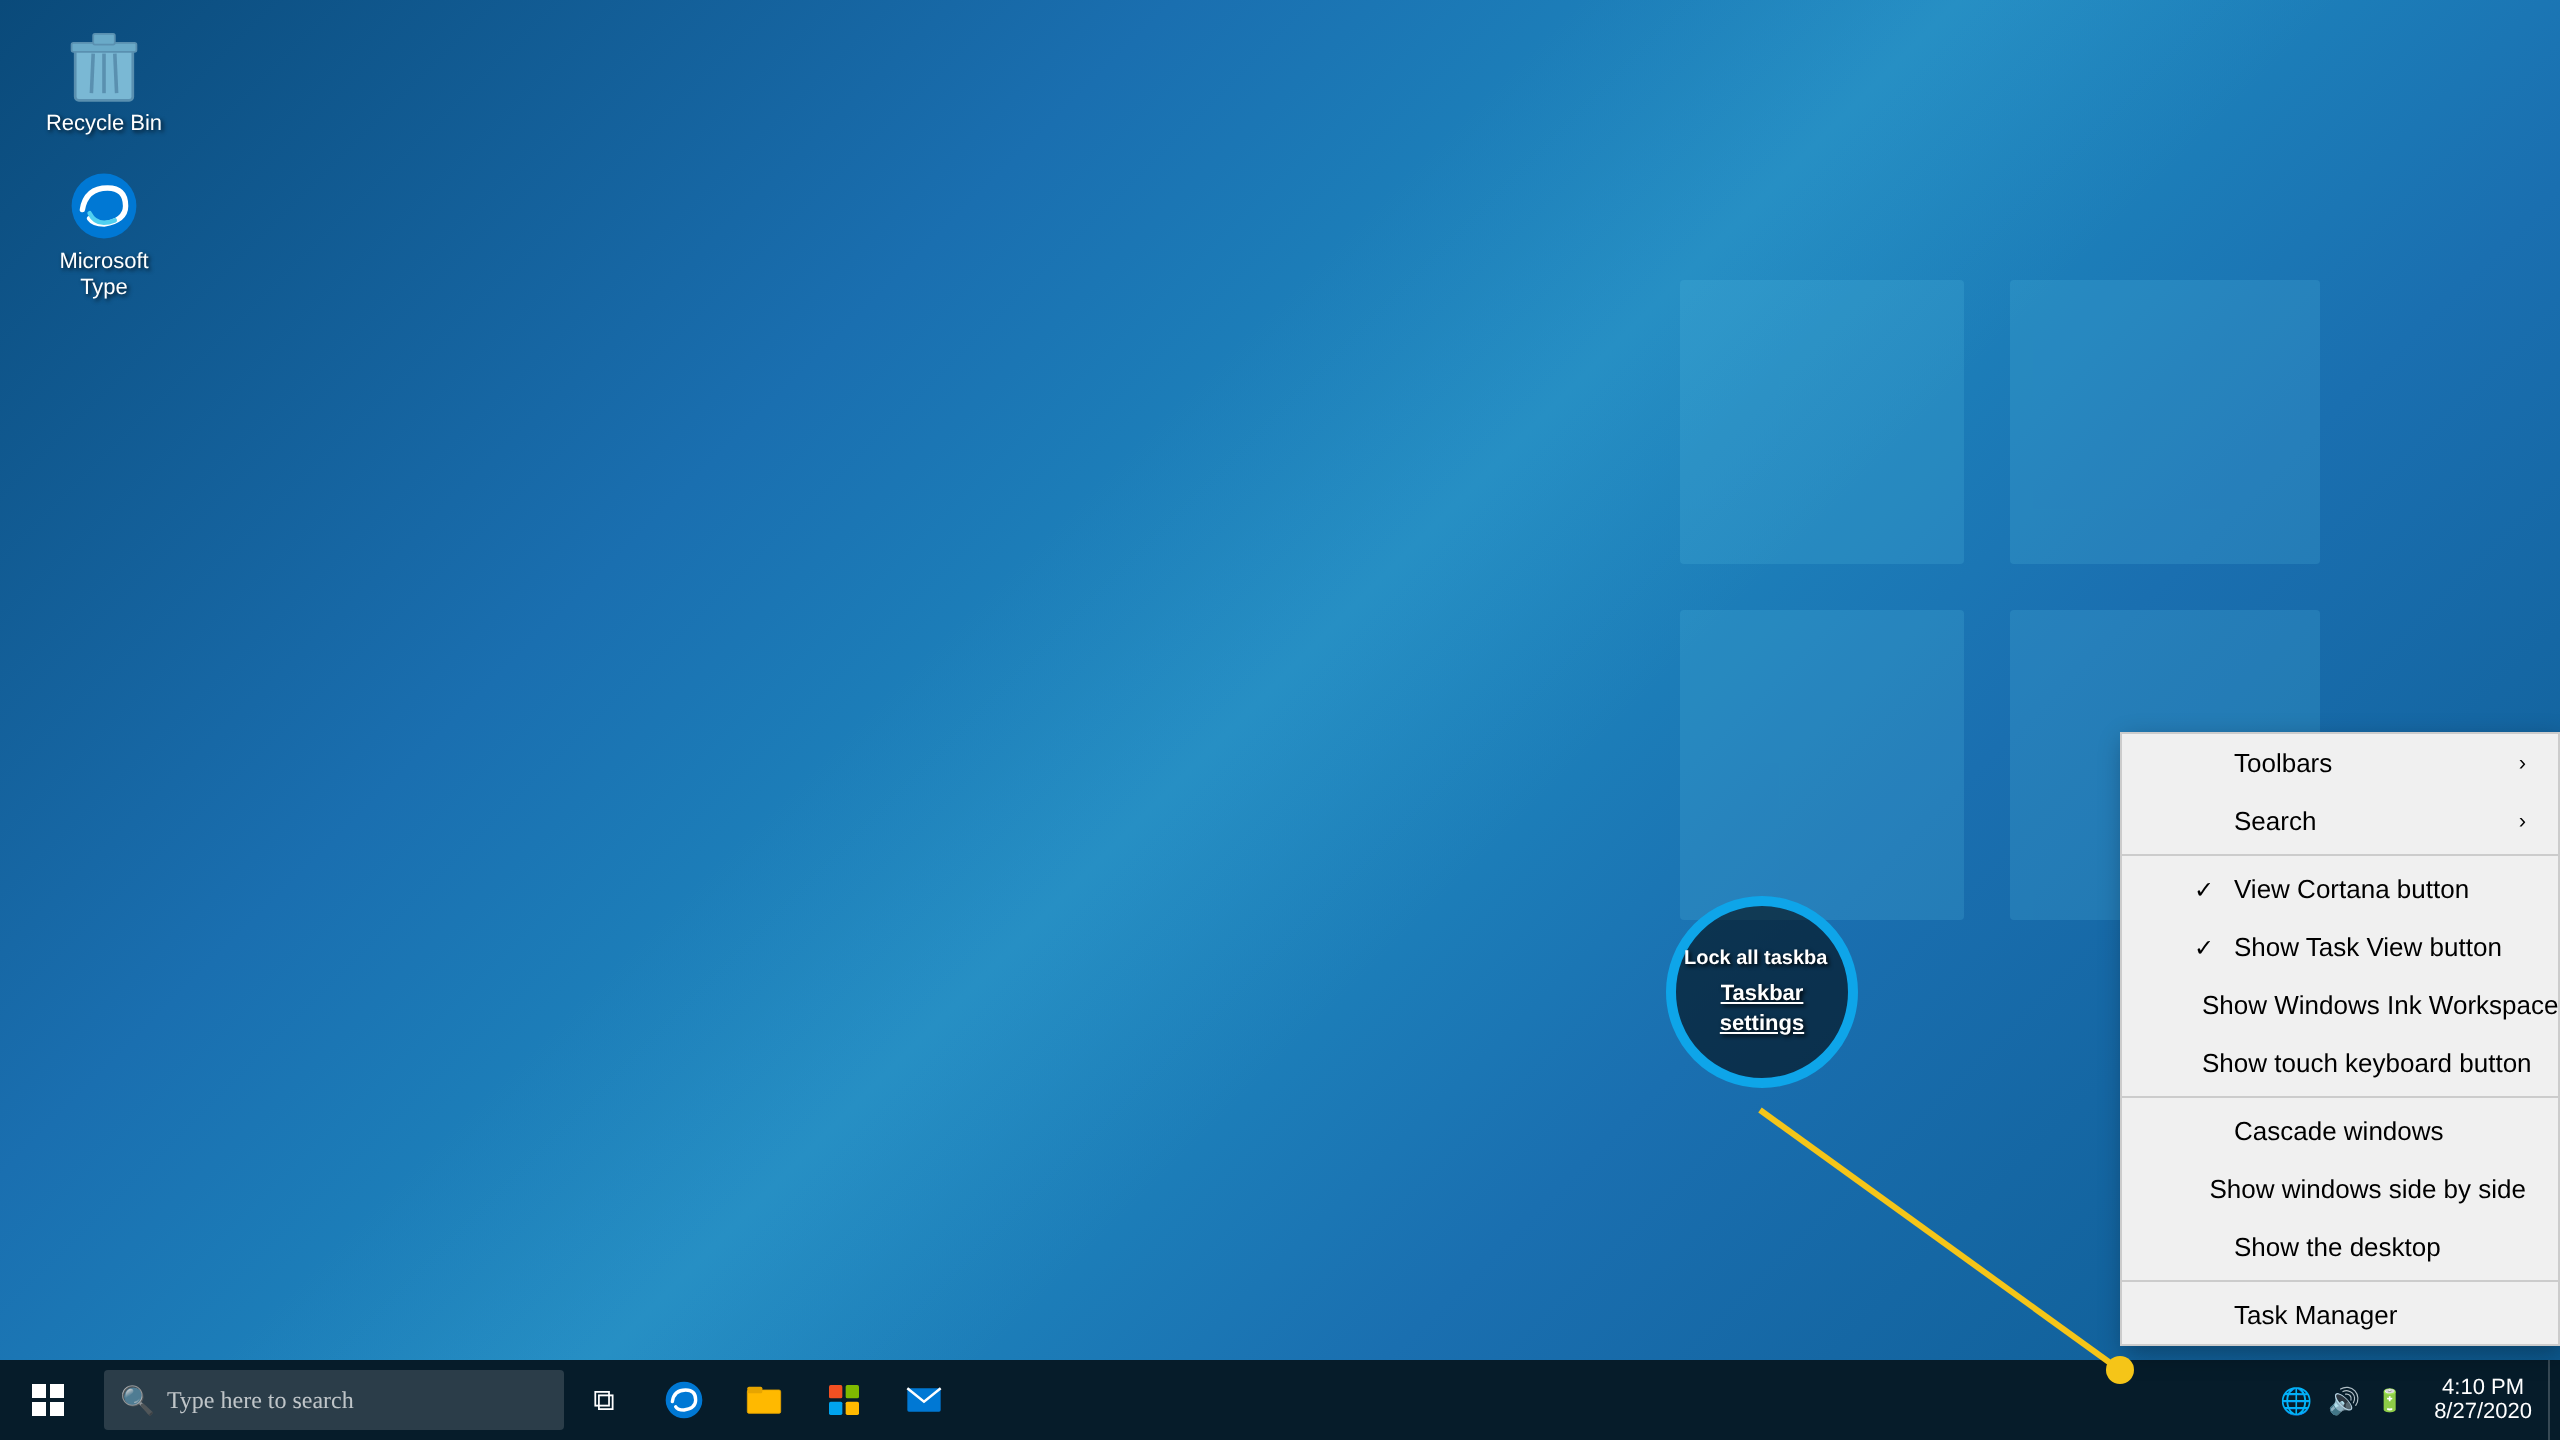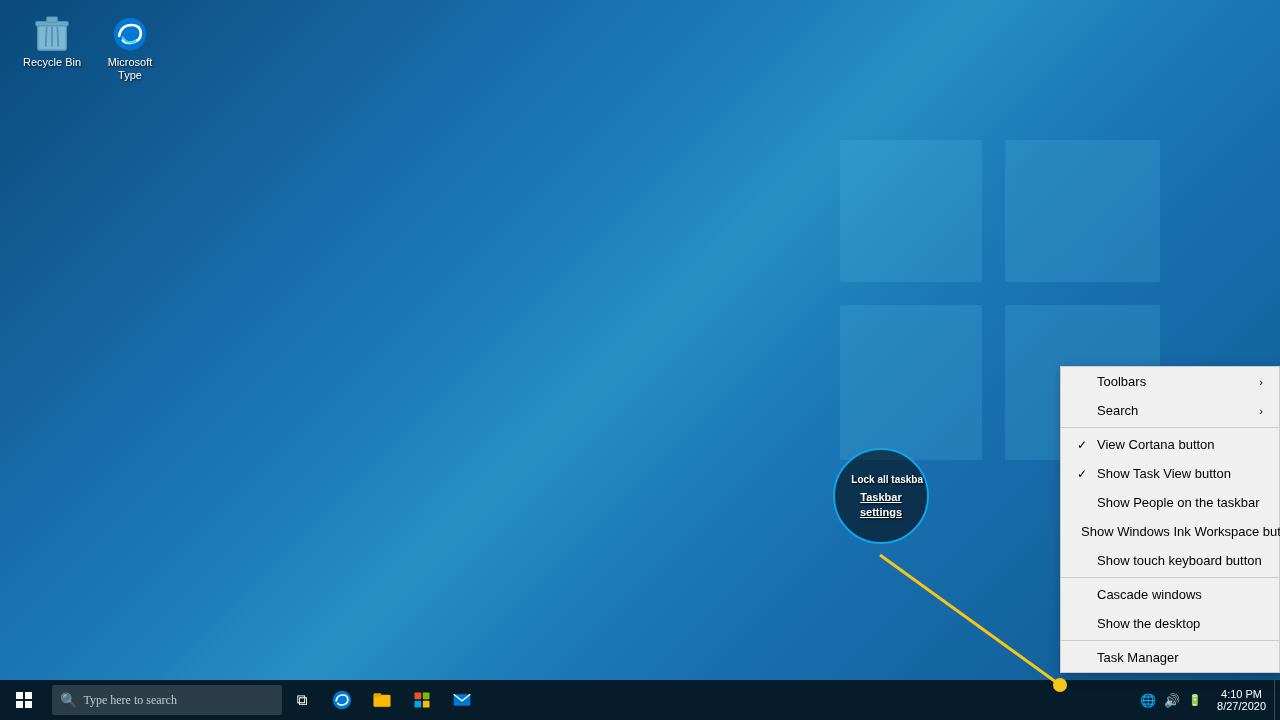--- a/index.html
+++ b/index.html
@@ -46,21 +46,21 @@
       top: 0; left: 0; right: 0; bottom: 0;
       background: linear-gradient(135deg, transparent 40%, rgba(150,210,255,0.07) 50%, transparent 60%);
     }
 
     
     .desktop-icons {
       position: absolute;
       top: 10px;
       left: 16px;
       display: flex;
-      flex-direction: row;
+      flex-direction: column;
       gap: 6px;
     }
     .desktop-icon {
       display: flex;
       flex-direction: column;
       align-items: center;
       width: 72px;
       padding: 4px;
       cursor: pointer;
       border-radius: 4px;
@@ -200,20 +200,21 @@
       font-size: 13px;
     }
     .ctx-item {
       display: flex;
       align-items: center;
       padding: 7px 16px;
       cursor: pointer;
       color: #000;
       position: relative;
       white-space: nowrap;
+      margin-left: 20px;
     }
     .ctx-item .ctx-check {
       width: 16px;
       margin-right: 4px;
       font-size: 12px;
       color: #000;
     }
     .ctx-item .ctx-arrow {
       margin-left: auto;
       font-size: 11px;
@@ -288,54 +289,54 @@
   <div class="ctx-item">
     <span class="ctx-check">✓</span>
     <span>View Cortana button</span>
   </div>
   <div class="ctx-item">
     <span class="ctx-check">✓</span>
     <span>Show Task View button</span>
   </div>
   <div class="ctx-item">
     <span class="ctx-check"> </span>
-    <span>Show People on the taskbar</span>
-  </div>
-  <div class="ctx-item">
-    <span class="ctx-check"> </span>
     <span>Show Windows Ink Workspace button</span>
   </div>
   <div class="ctx-item">
     <span class="ctx-check"> </span>
     <span>Show touch keyboard button</span>
   </div>
   <div class="ctx-separator"></div>
   <div class="ctx-item">
     <span class="ctx-check"> </span>
     <span>Cascade windows</span>
+  </div>
+  <div class="ctx-item">
+    <span class="ctx-check"> </span>
+    <span>Show windows side by side</span>
   </div>
   <div class="ctx-item">
     <span class="ctx-check"> </span>
     <span>Show the desktop</span>
   </div>
   <div class="ctx-separator"></div>
   <div class="ctx-item">
     <span class="ctx-check"> </span>
     <span>Task Manager</span>
   </div>
 
 </div>
 
 <svg class="connector-line" style="position:absolute;left:0;top:0;width:1280px;height:720px;pointer-events:none;z-index:285;">
 
   <line x1="880" y1="555" x2="1060" y2="685" stroke="#f5c518" stroke-width="3"></line>
   <circle cx="1060" cy="685" r="7" fill="#f5c518"></circle>
 </svg>
 
-<div style="position:absolute; left:833px; top:448px; width:96px; height:96px; border: 2px solid #0ea5e9; border-radius:50%; background:rgba(0,0,0,0.55); z-index:300; display:flex; flex-direction:column; align-items:flex-end; justify-content:center;">
+<div style="position:absolute; left:833px; top:448px; width:96px; height:96px; border: 5px solid #0ea5e9; border-radius:50%; background:rgba(0,0,0,0.55); z-index:300; display:flex; flex-direction:column; align-items:flex-start; justify-content:center;">
   <span style="color:white;font-size:10px;font-weight:600;text-align:center;text-shadow:1px 1px 2px black;padding:2px 4px;line-height:1.3;">Lock all taskba</span>
   <span style="color:white;font-size:11px;font-weight:700;text-align:center;text-shadow:1px 1px 2px black;padding:2px 4px;line-height:1.3;text-decoration:underline;">Taskbar settings</span>
 </div>
 
 <div class="taskbar">
 
   <div class="taskbar-start">
     <div class="start-logo">
       <div class="sp"></div>
       <div class="sp"></div>

